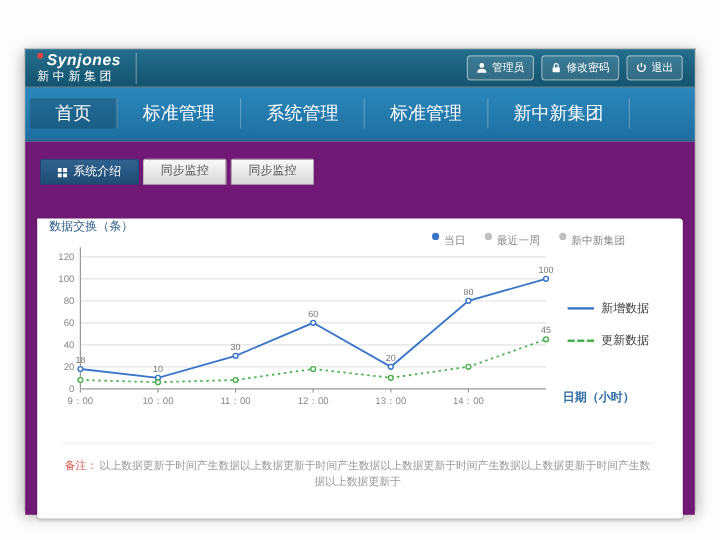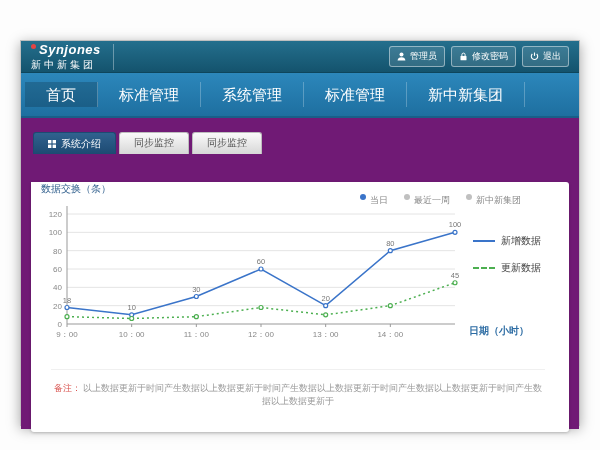--- a/index.html
+++ b/index.html
@@ -61,21 +61,21 @@
   .filters { position:absolute; top:12px; right:48px; display:flex; gap:16px; font-size:9px; color:#888; align-items:center; }
   .filter { cursor:pointer; display:flex; align-items:flex-start; }
   .filter em { font-style:normal; }
   .dot { width:6px; height:6px; border-radius:50%; display:inline-block; margin-right:4px; }
   .dot.blue { background:#3a74c9; }
   .dot.gray { background:#c0c0c0; }
   .y-title { margin:28px 0 2px 10px; font-size:10px; font-weight:normal; color:#33618e; }
   .chart-row { display:flex; align-items:flex-start; }
   .chart-row svg.chart { margin-left:6px; }
   .side { position:relative; width:100px; height:150px; }
-  .legend { position:absolute; top:36px; left:6px; }
+  .legend { position:absolute; top:52px; left:6px; }
   .legend-item { display:flex; align-items:center; gap:6px; font-size:10px; color:#444; margin-bottom:13px; cursor:pointer; }
   .sample { width:22px; border-top:2px solid #3a74c9; display:inline-block; }
   .sample.dashed { border-top-style:dashed; border-top-color:#4caf50; }
   .x-title { position:absolute; left:2px; bottom:10px; font-size:10px; font-weight:bold; color:#2e6da4; }
   .note { position:absolute; left:20px; right:24px; bottom:24px; text-align:center; font-size:9px; color:#999; border-top:1px solid #f0f0f0; padding-top:12px; }
   .note-red { color:#d9534f; margin-right:2px; }
 </style>
 </head>
 <body>
 

